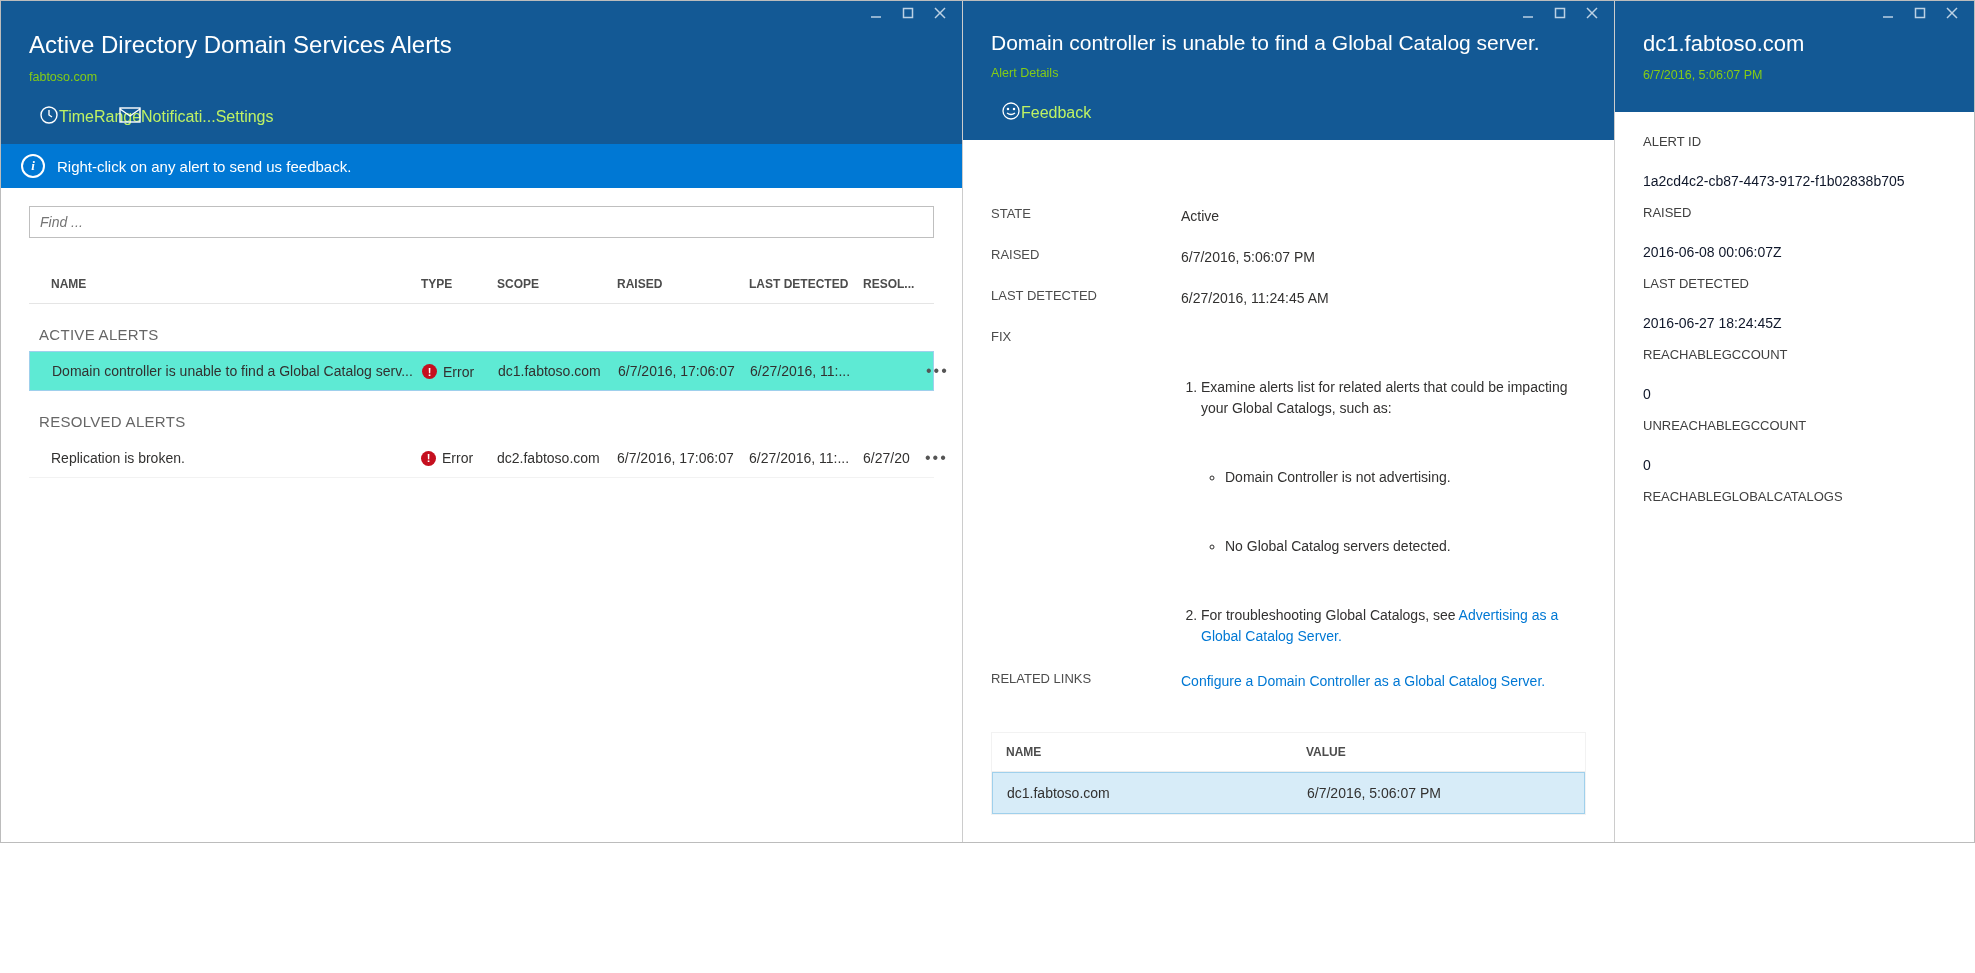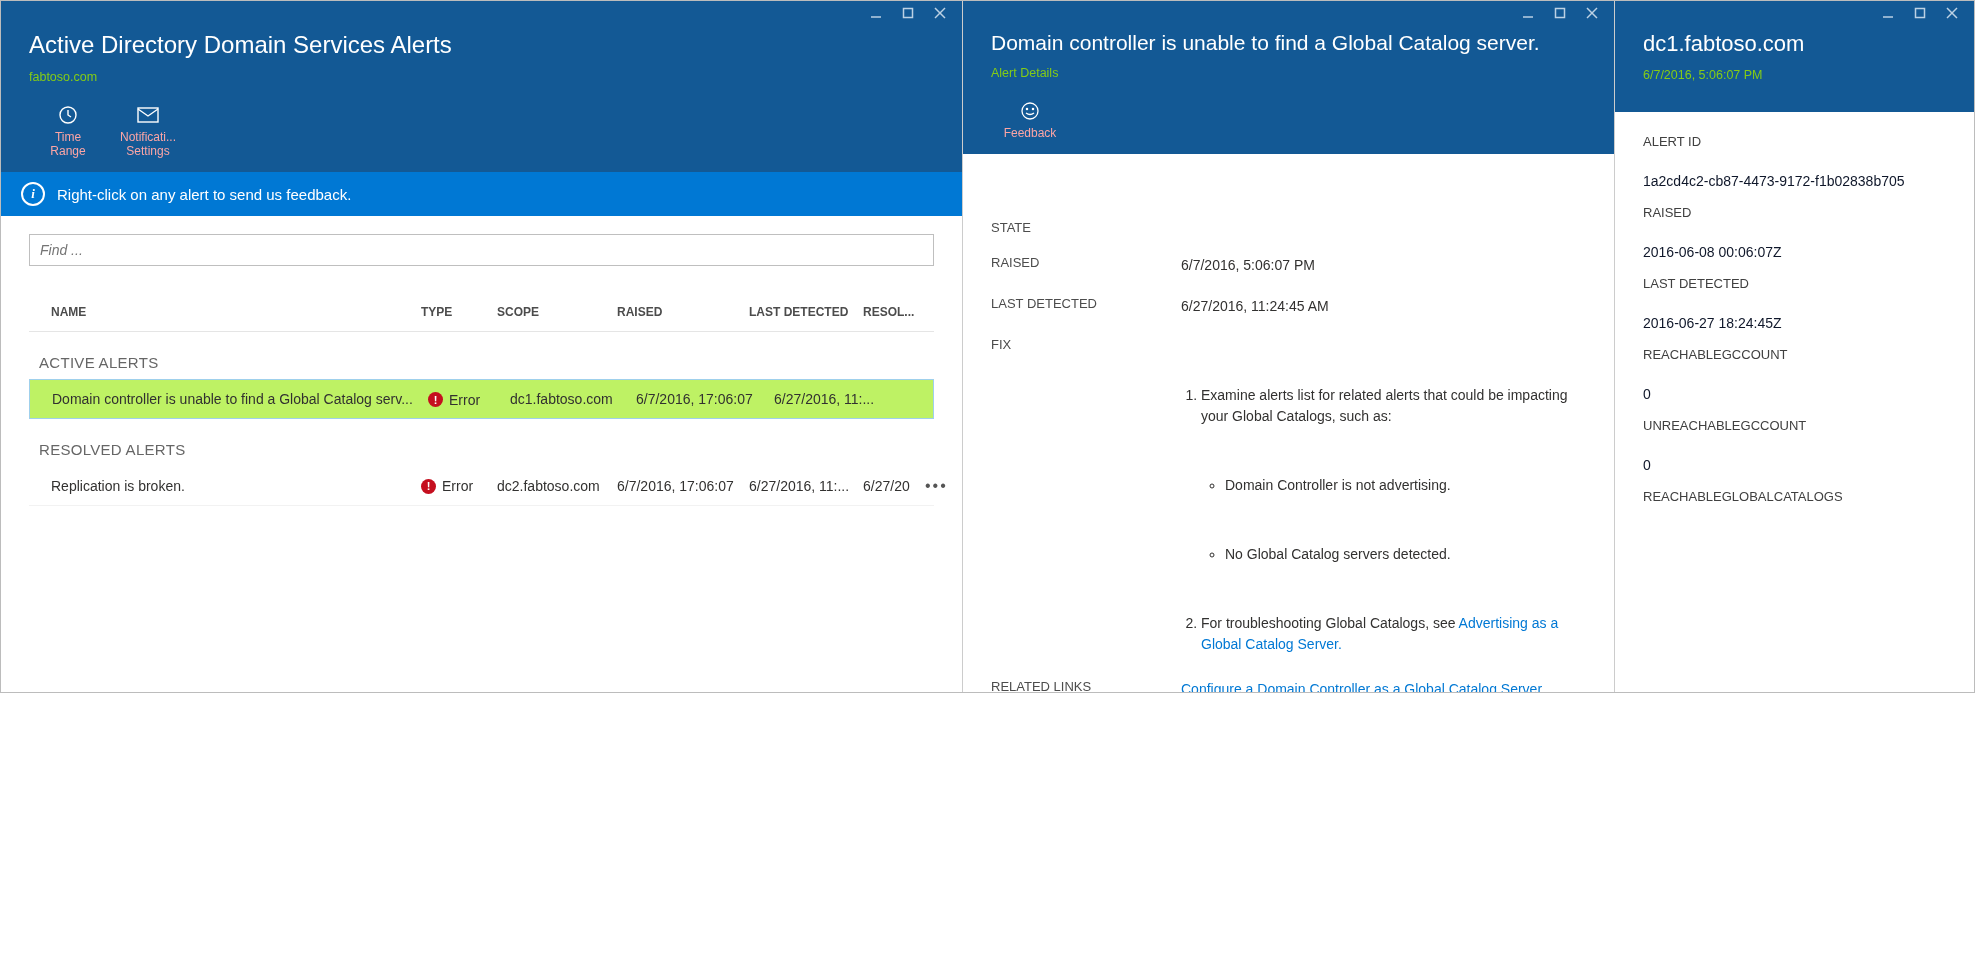--- a/index.html
+++ b/index.html
@@ -7,21 +7,21 @@
     padding: 0;
     font-family: "Segoe UI", Arial, sans-serif;
     background: #fff;
     color: #323130;
     font-size: 13px;
     height: 100%;
   }
   .app {
     display: flex;
     width: 1975px;
-    height: 693px;
+    height: 843px;
     border: 1px solid #bcbcbc;
     box-sizing: border-box;
     overflow: hidden;
   }
   .pane {
     height: 100%;
     box-sizing: border-box;
     border-right: 1px solid #ccc;
     display: flex;
     flex-direction: column;
@@ -71,24 +71,24 @@
     color: #84cc16;
     margin-top: 11px;
   }
   .toolbar {
     display: flex;
     gap: 22px;
     padding: 6px 28px 14px 38px;
   }
   .toolbar .tbtn {
     display: flex;
-    flex-direction: column;
-    align-items: center;
-    color: #fca5a5;
-    font-size: 12px;
+    flex-direction: row;
+    align-items: center;
+    color: #bef264;
+    font-size: 16px;
     cursor: pointer;
     width: 58px;
   }
   .toolbar .tbtn .ticon {
     height: 22px;
     display: flex;
     align-items: center;
     justify-content: center;
     margin-bottom: 4px;
   }
@@ -157,23 +157,22 @@
     padding: 22px 10px 8px 10px;
     letter-spacing: .3px;
   }
   .grid-row {
     height: 40px;
     font-size: 14px;
     border-bottom: 1px solid #f2f2f2;
     cursor: pointer;
   }
   .grid-row.selected {
-    background: #bef264;
+    background: #5eead4;
     border: 1px solid #9fd0ec;
-    gap: 6px;
   }
   .err-badge {
     display: inline-flex;
     align-items: center;
     gap: 6px;
   }
   .err-dot {
     width: 15px;
     height: 15px;
     border-radius: 50%;
@@ -401,20 +400,21 @@
               </svg>
           </div>
           <span>Feedback</span>
         </div>
       </div>
     </div>
 
     <div class="details">
       <div class="kv">
           <div class="k">STATE</div>
+          <div class="v">Active</div>
         </div>
       <div class="kv">
           <div class="k">RAISED</div>
           <div class="v">6/7/2016, 5:06:07 PM</div>
         </div>
       <div class="kv">
           <div class="k">LAST DETECTED</div>
           <div class="v">6/27/2016, 11:24:45 AM</div>
         </div>
       <div class="kv">

